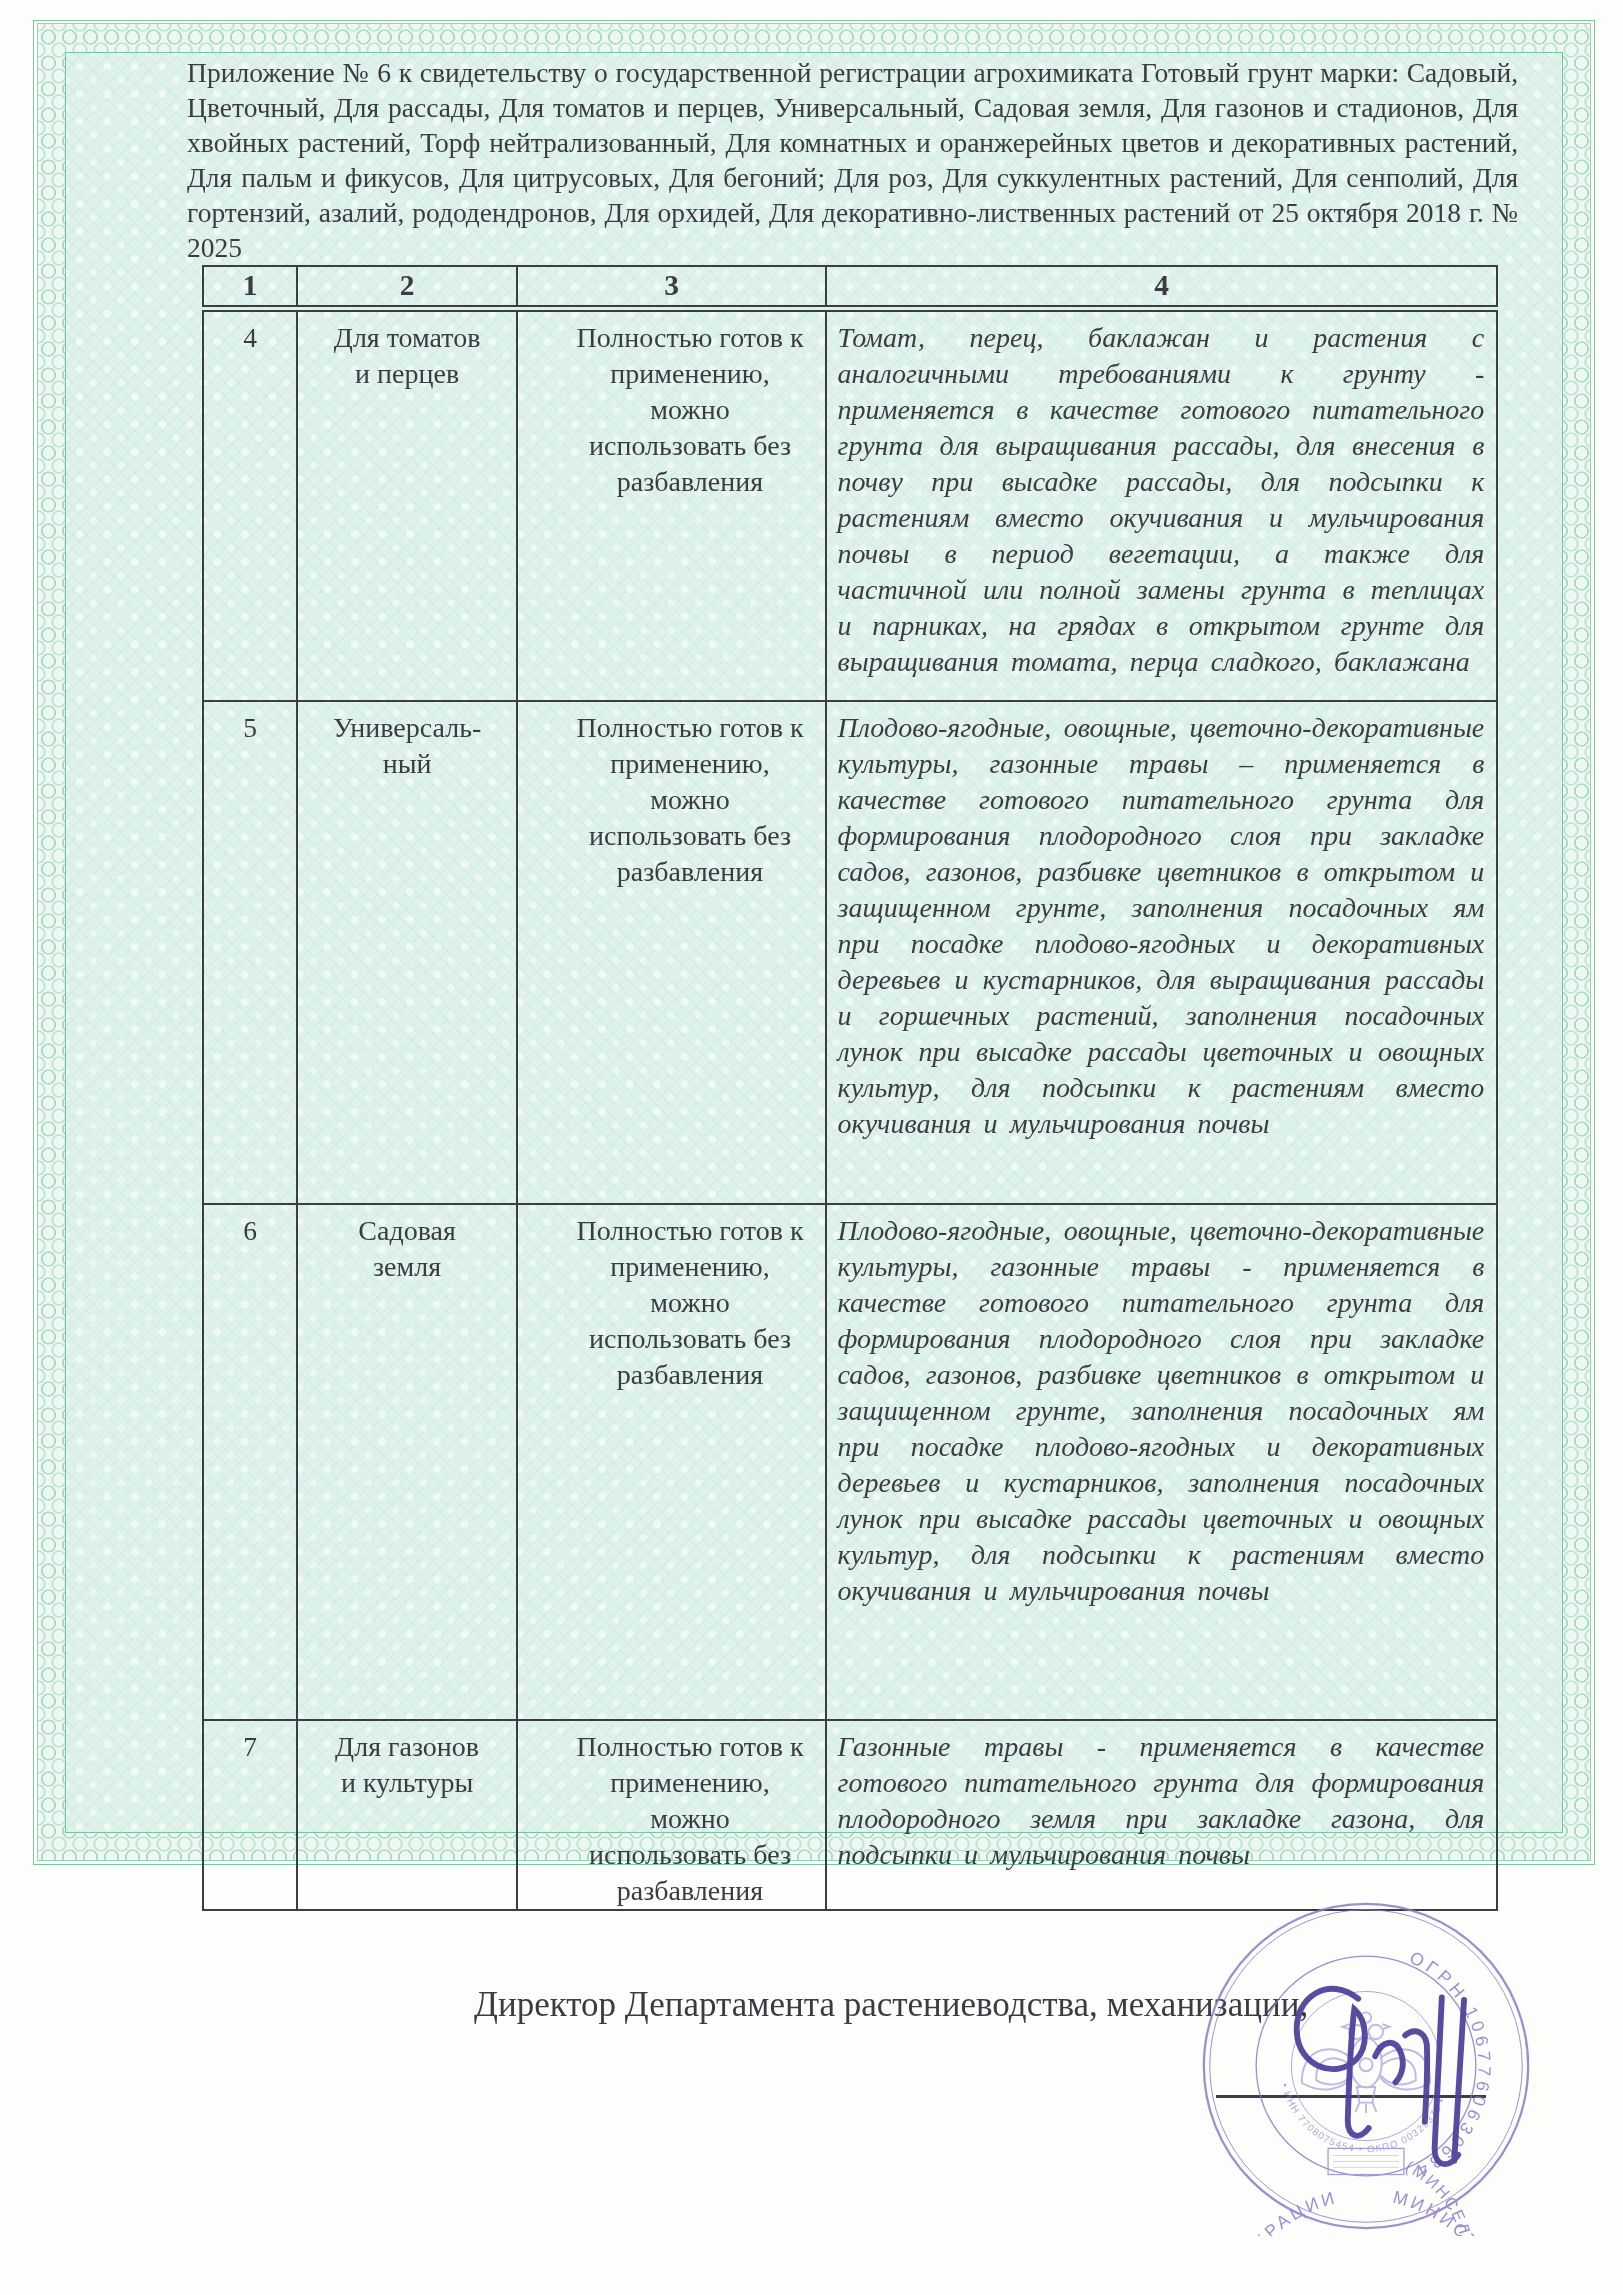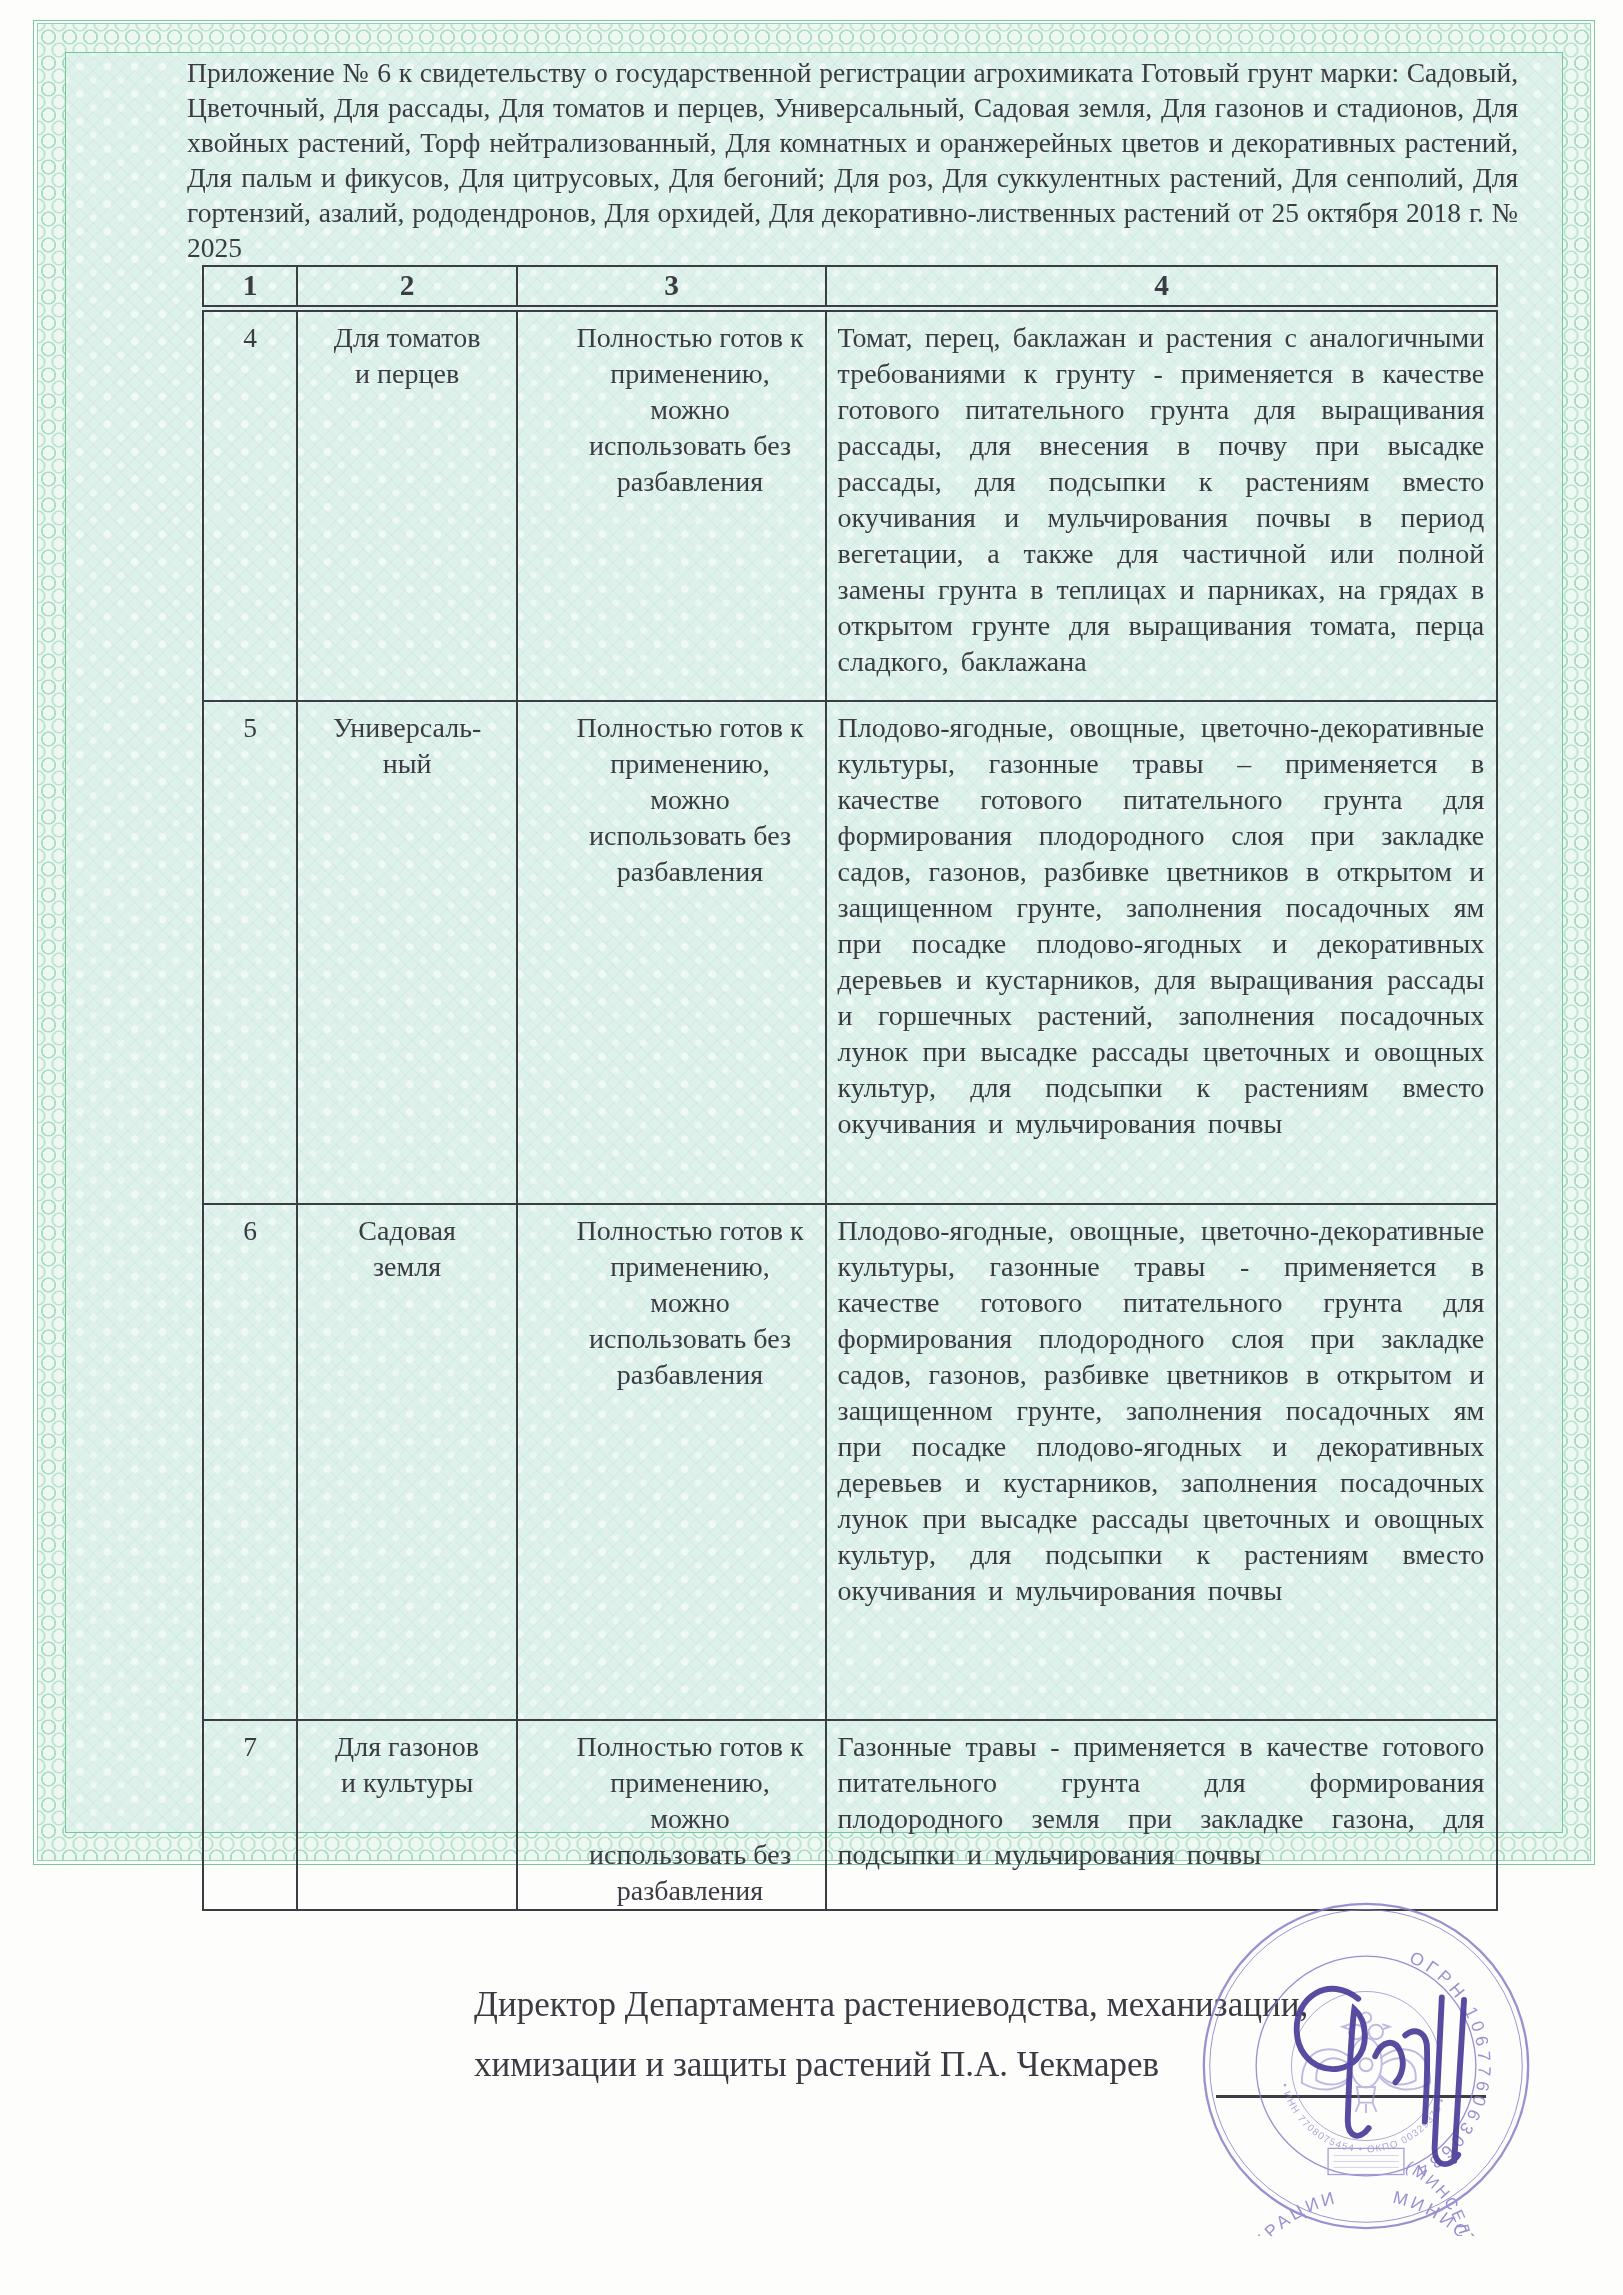--- a/index.html
+++ b/index.html
@@ -48,21 +48,21 @@
   .doc-table thead th{
     height:38px;font-size:29.4px;font-weight:bold;text-align:center;vertical-align:middle;
     border-bottom:7.2px double #3c3c44;padding:0;
   }
   .doc-table td{
     vertical-align:top;font-size:28px;line-height:36px;padding:7.9px 9.2px 0 9.2px;
   }
   td.c-num{text-align:center;font-size:27.5px;}
   td.c-brand{text-align:center;white-space:pre-line;}
   td.c-ready{text-align:center;white-space:pre-line;padding-left:46px;}
-  td.c-app{text-align:justify;text-justify:inter-word;word-spacing:5.2px;padding:7.9px 11.8px 0 10.5px;}
+  td.c-app{text-align:justify;text-justify:inter-word;word-spacing:5.2px;padding:7.9px 11.8px 0 10.5px;font-style:italic;}
   
   .footer-line1{position:absolute;left:408px;top:1932px;font-size:35px;white-space:nowrap;}
   .footer-line2{position:absolute;left:408px;top:1992px;font-size:35px;white-space:nowrap;}
   .sig-line{position:absolute;left:1150px;top:2042px;width:270px;height:0;border-top:3.3px solid #3e3d45;z-index:2;}
   
   .stamp{position:absolute;left:1130px;top:1843px;z-index:3;opacity:.85;}
   .stamp text{fill:#8b7cc8;font-family:"Liberation Sans","DejaVu Sans",sans-serif;}
   .t-outer{font-size:27px;letter-spacing:5px;}
   .t-ogrn{font-size:27px;letter-spacing:7px;}
   .t-inner{font-size:25px;letter-spacing:3px;}
@@ -136,21 +136,20 @@
 применению,
 можно
 использовать без
 разбавления</td>
               <td class="c-app">Газонные травы - применяется в качестве готового питательного грунта для формирования плодородного земля при закладке газона, для подсыпки и мульчирования почвы</td>
             </tr>
           </tbody>
         </table>
 
         <div class="footer-line1">Директор Департамента растениеводства, механизации,</div>
-        <div class="footer-line2">химизации и защиты растений П.А. Чекмарев</div>
         <div class="sig-line"></div>
 
         <svg class="stamp" width="340" height="340" viewBox="-260 -260 520 520">
           <defs>
             <path id="arc-outer" d="M 0,205 A 205,205 0 1,1 -0.2,205"></path>
             <path id="arc-ogrn" d="M 0,-172 A 172,172 0 0,1 0,172"></path>
             <path id="arc-inner" d="M 0,148 A 148,148 0 1,1 -0.2,148"></path>
             <path id="arc-micro" d="M -132,0 A 132,132 0 0,0 132,0"></path>
           </defs>
           <g fill="none" stroke="#8b7cc8">

